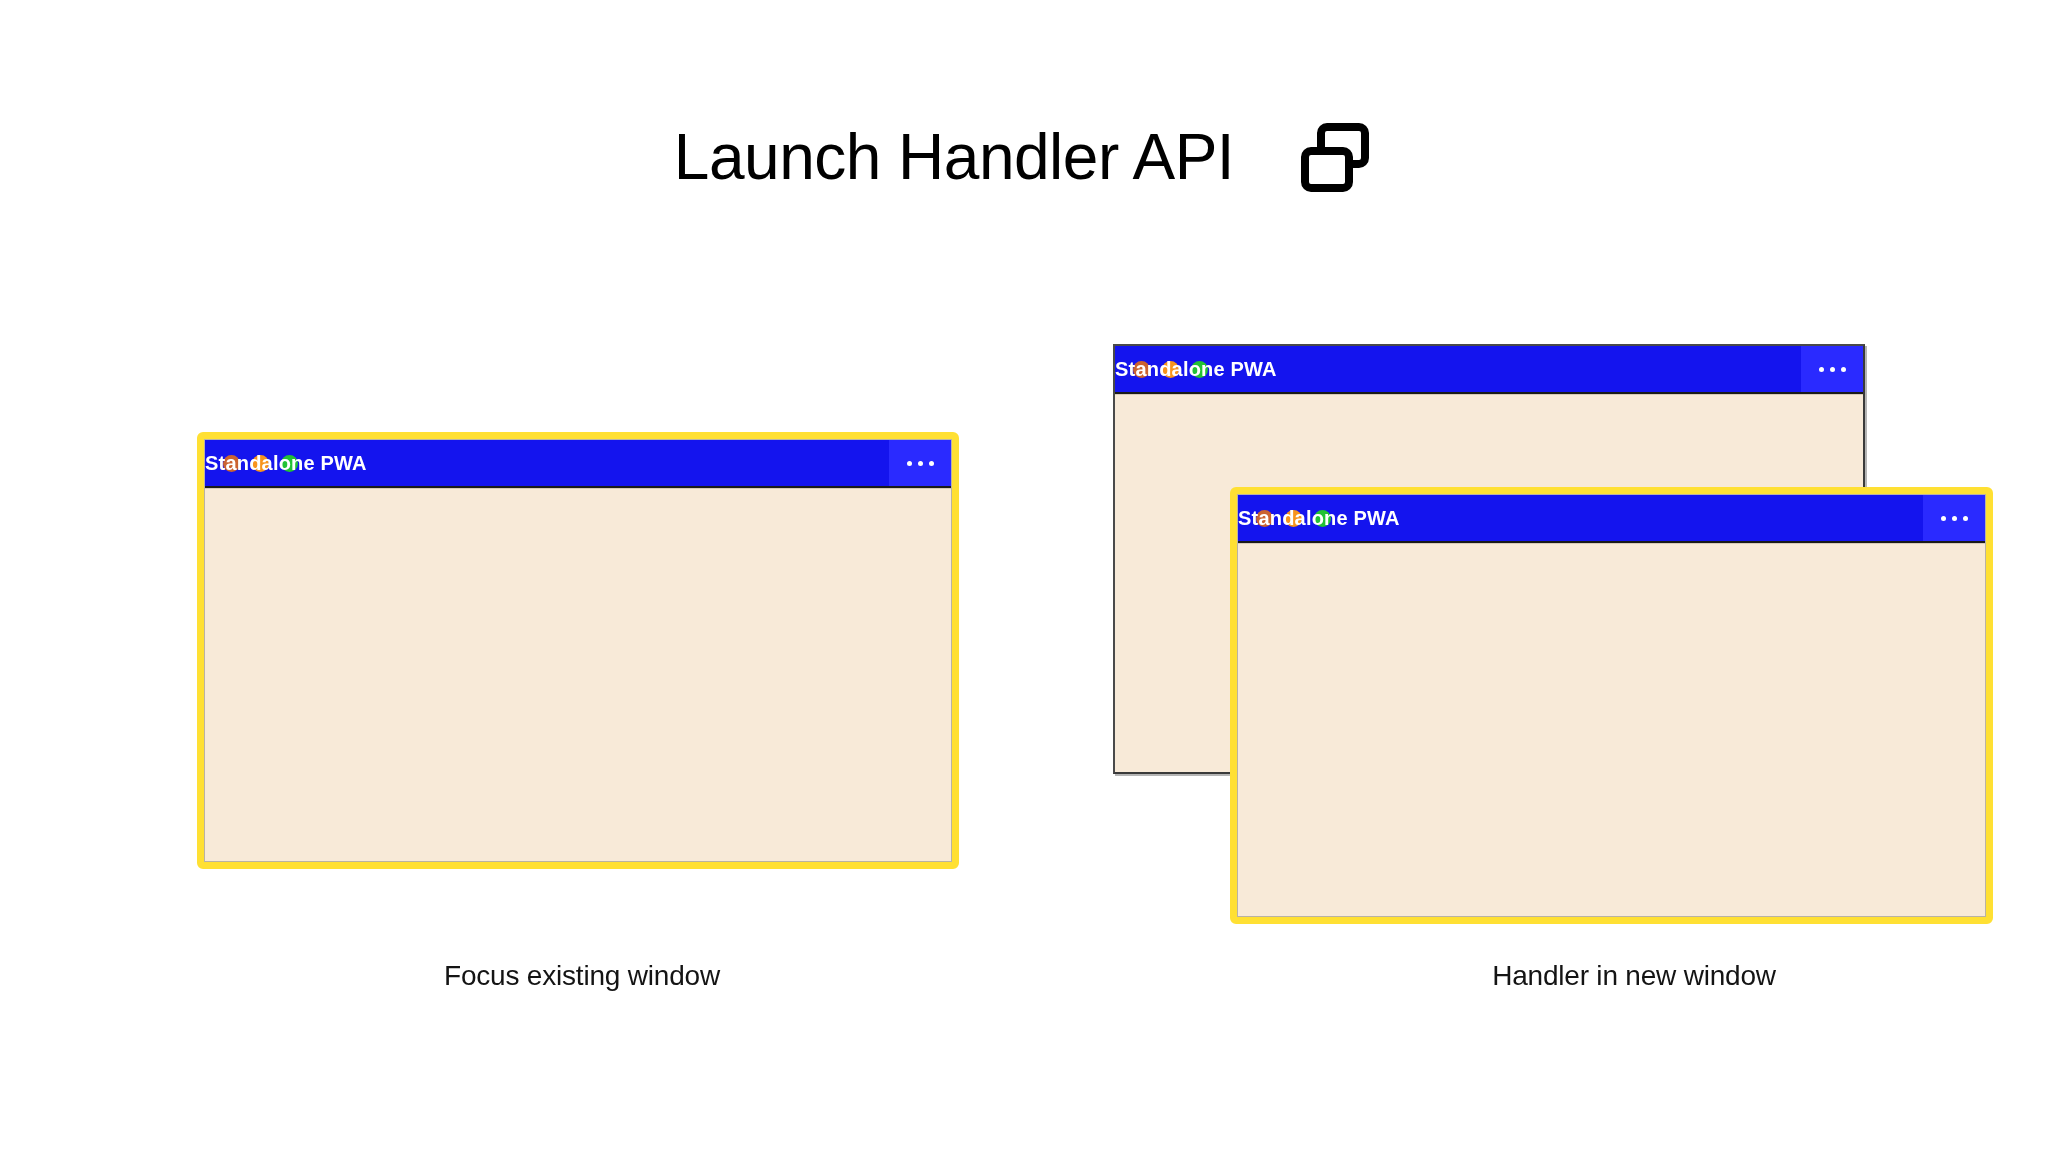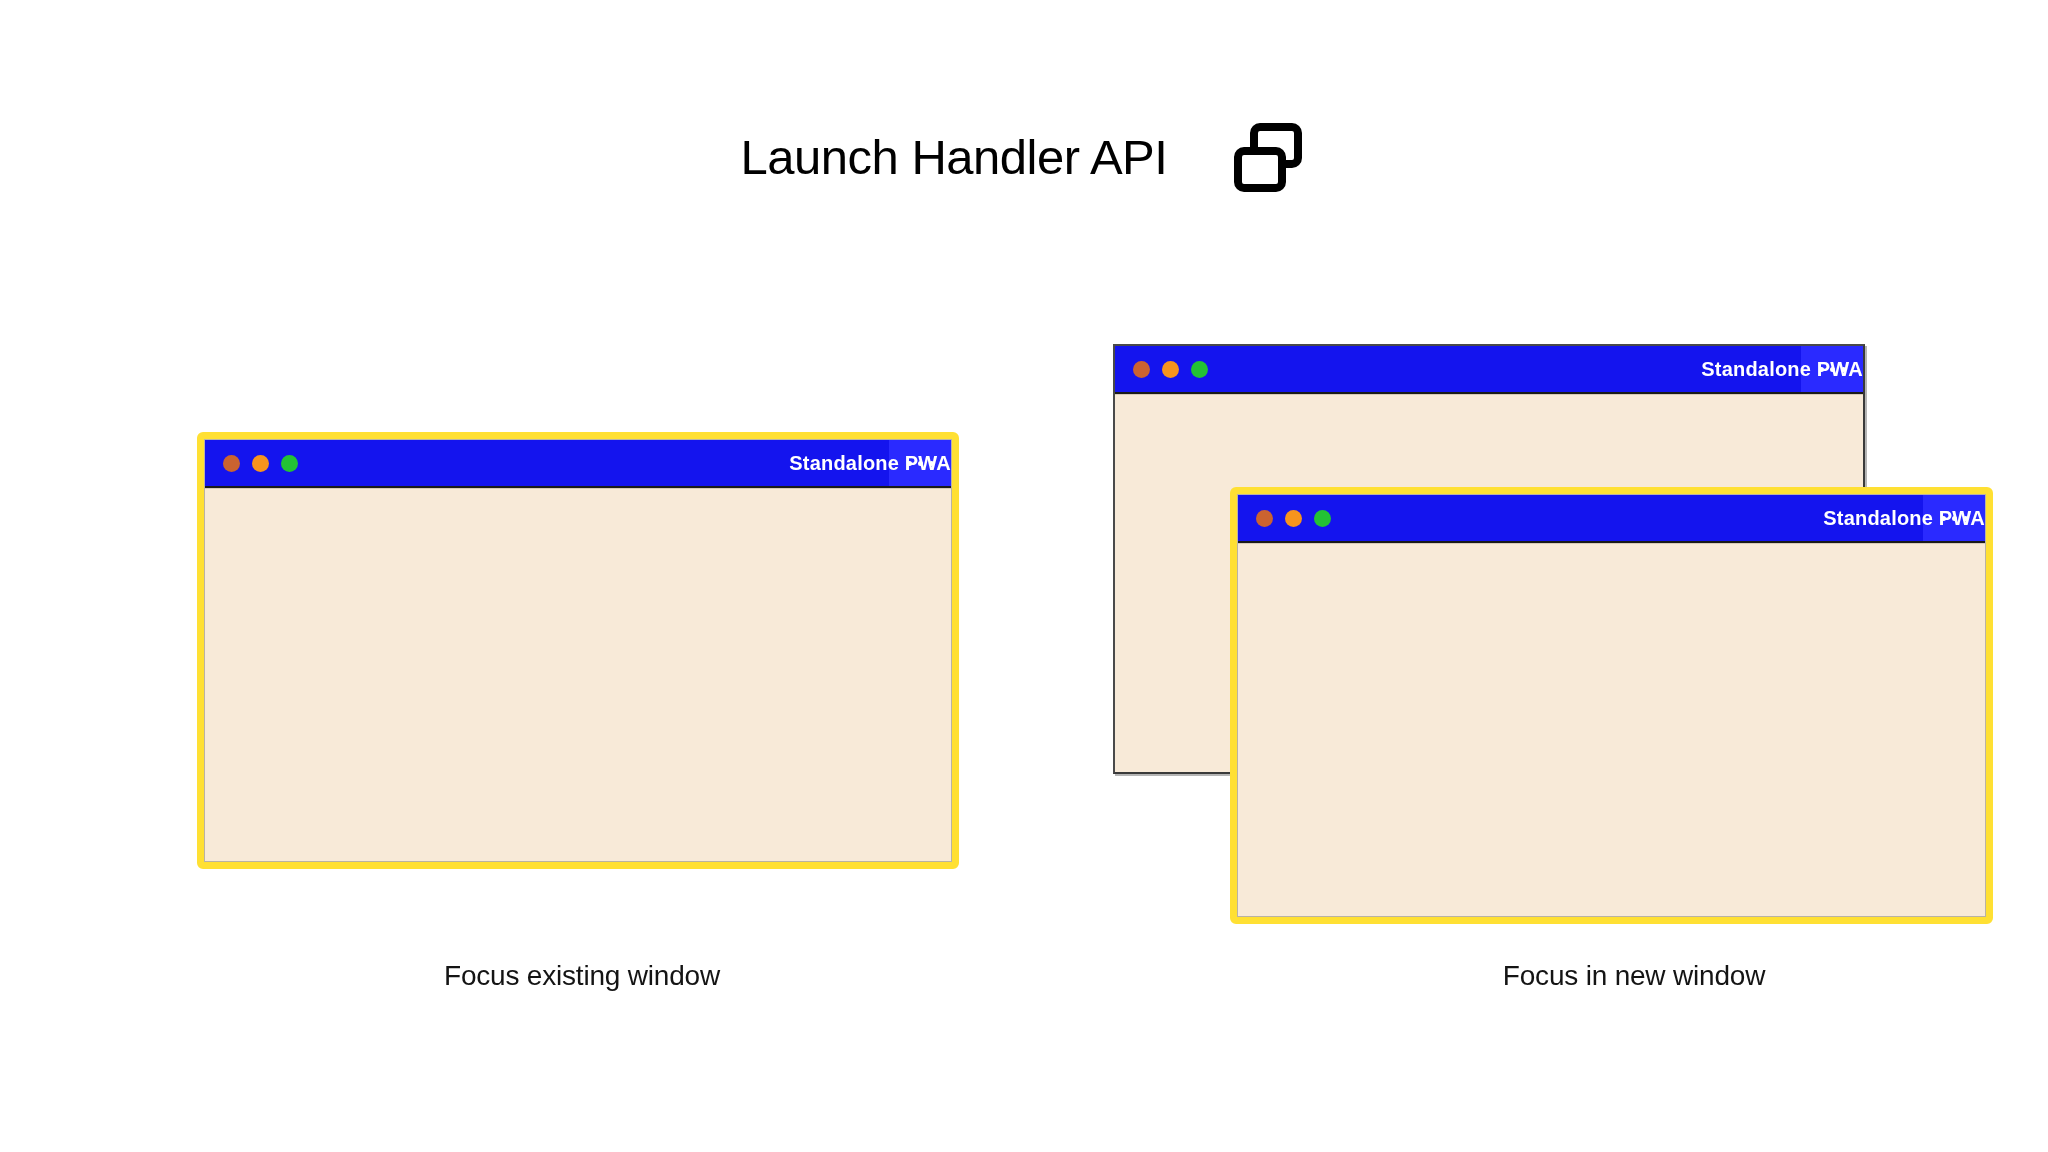--- a/index.html
+++ b/index.html
@@ -21,21 +21,21 @@
     position: absolute;
     top: 118px;
     left: 0;
     width: 100%;
     display: flex;
     align-items: center;
     justify-content: center;
     gap: 62px;
   }
   .page-title {
-    font-size: 49px;
+    font-size: 64px;
     font-weight: 400;
     color: #000000;
     letter-spacing: -0.5px;
     line-height: 1;
     white-space: nowrap;
   }
   .header-icon {
     width: 78px;
     height: 78px;
     display: block;
@@ -95,21 +95,21 @@
     display: block;
   }
   .dot.close  { background: #cb6330; }
   .dot.min    { background: #f7941d; }
   .dot.max    { background: #23c234; }
 
   .title-text {
     position: absolute;
     left: 0;
     right: 0;
-    text-align: right;
+    text-align: left;
     font-size: 20px;
     font-weight: 700;
     color: #ffffff;
     letter-spacing: 0.2px;
     pointer-events: none;
     line-height: 1;
   }
   .menu-button {
     margin-left: auto;
     flex: none;
@@ -242,13 +242,13 @@
           <span class="mdot"></span>
           <span class="mdot"></span>
       </div>
     </div>
     <div class="window-body"></div>
   </div>
 </div>
 
 <div class="caption" id="caption-focus">Focus existing window</div>
 
-<div class="caption" id="caption-launch">Focus in new window</div>
+<div class="caption" id="caption-launch">Handler in new window</div>
 
 </body></html>

